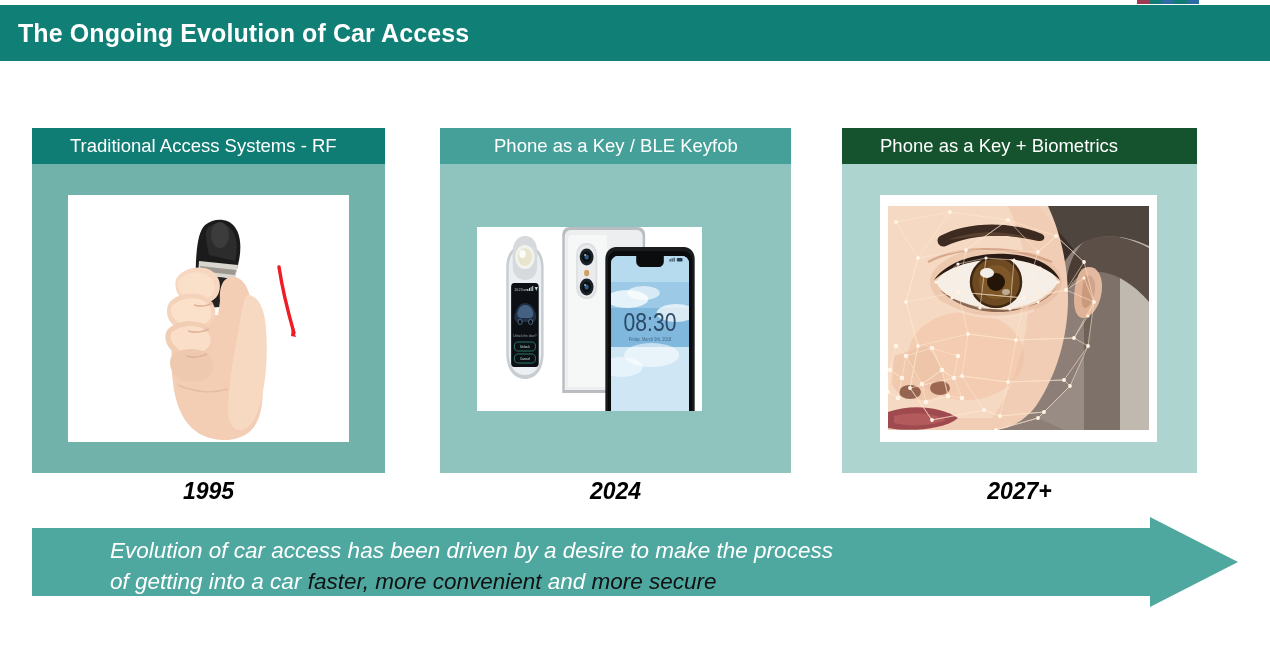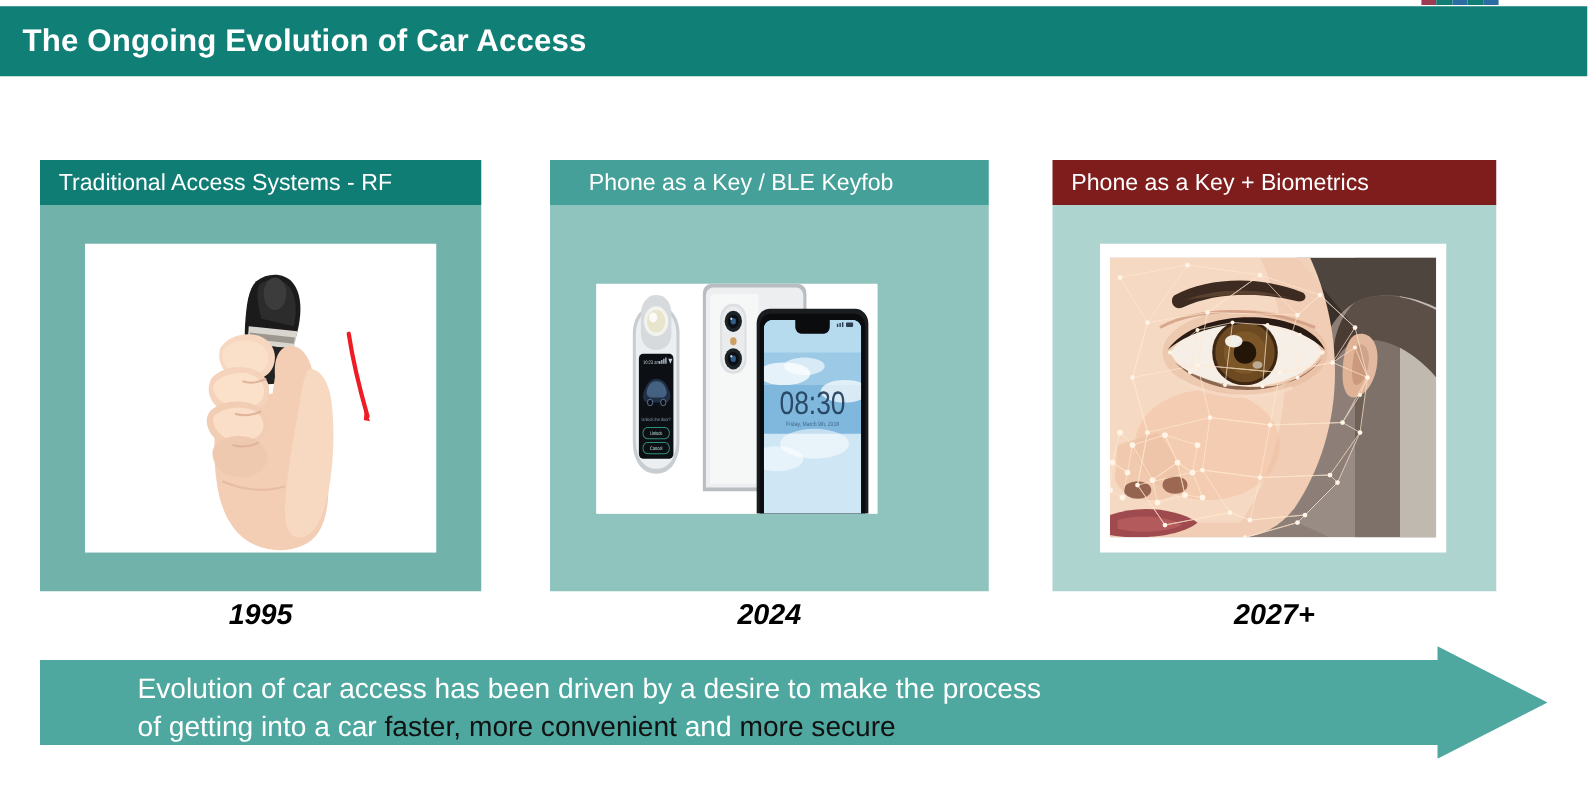--- a/index.html
+++ b/index.html
@@ -63,20 +63,21 @@
     display: flex;
     align-items: center;
     box-sizing: border-box;
   }
   .card-header-text {
     color: #ffffff;
     font-size: 18.5px;
     font-weight: normal;
     white-space: nowrap;
     padding-left: 15px;
+    margin-left: 23px;
   }
   .card-body {
     position: relative;
     box-sizing: border-box;
   }
   .photo-frame {
     position: absolute;
     background: #ffffff;
     overflow: hidden;
   }
@@ -85,21 +86,21 @@
   #card-1 .card-header { background: #0f7d74; }
   #card-1 .card-body { height: 309px; background: #71b3ab; }
   #card-1 .photo-frame { left: 36px; top: 31px; width: 281px; height: 247px; }
 
   #card-2 { left: 440px; width: 351px; }
   #card-2 .card-header { background: #45a099; padding-left: 16px; }
   #card-2 .card-body { height: 309px; background: #8ec4bd; }
   #card-2 .photo-frame { left: 37px; top: 63px; width: 225px; height: 184px; }
 
   #card-3 { left: 842px; width: 355px; }
-  #card-3 .card-header { background: #7f1d1d; }
+  #card-3 .card-header { background: #14532d; }
   #card-3 .card-body { height: 309px; background: #aed4cf; }
   #card-3 .photo-frame { left: 38px; top: 31px; width: 277px; height: 247px; }
   #card-3 .photo-frame .inner-photo {
     position: absolute;
     left: 8px; top: 11px; right: 8px; bottom: 12px;
     overflow: hidden;
   }
 
   
   .ill { position: absolute; left: 0; top: 0; width: 100%; height: 100%; }
@@ -136,21 +137,21 @@
     position: absolute;
     left: 78px;
     top: 18px;
     width: 990px;
     font-size: 22.5px;
     line-height: 31px;
     color: #ffffff;
   }
   #arrow-text .hl { color: #111111; text-align: right; }
 
-  .nowrapline { white-space: nowrap; display: block; }
+  .nowrapline { white-space: nowrap; display: block; font-style: italic; }
 </style>
 </head>
 <body>
 
 <div id="logo-sliver">
   <span class="lg1"></span>
   <span class="lg2"></span>
   <span class="lg3"></span>
   <span class="lg4"></span>
   <span class="lg5"></span>

